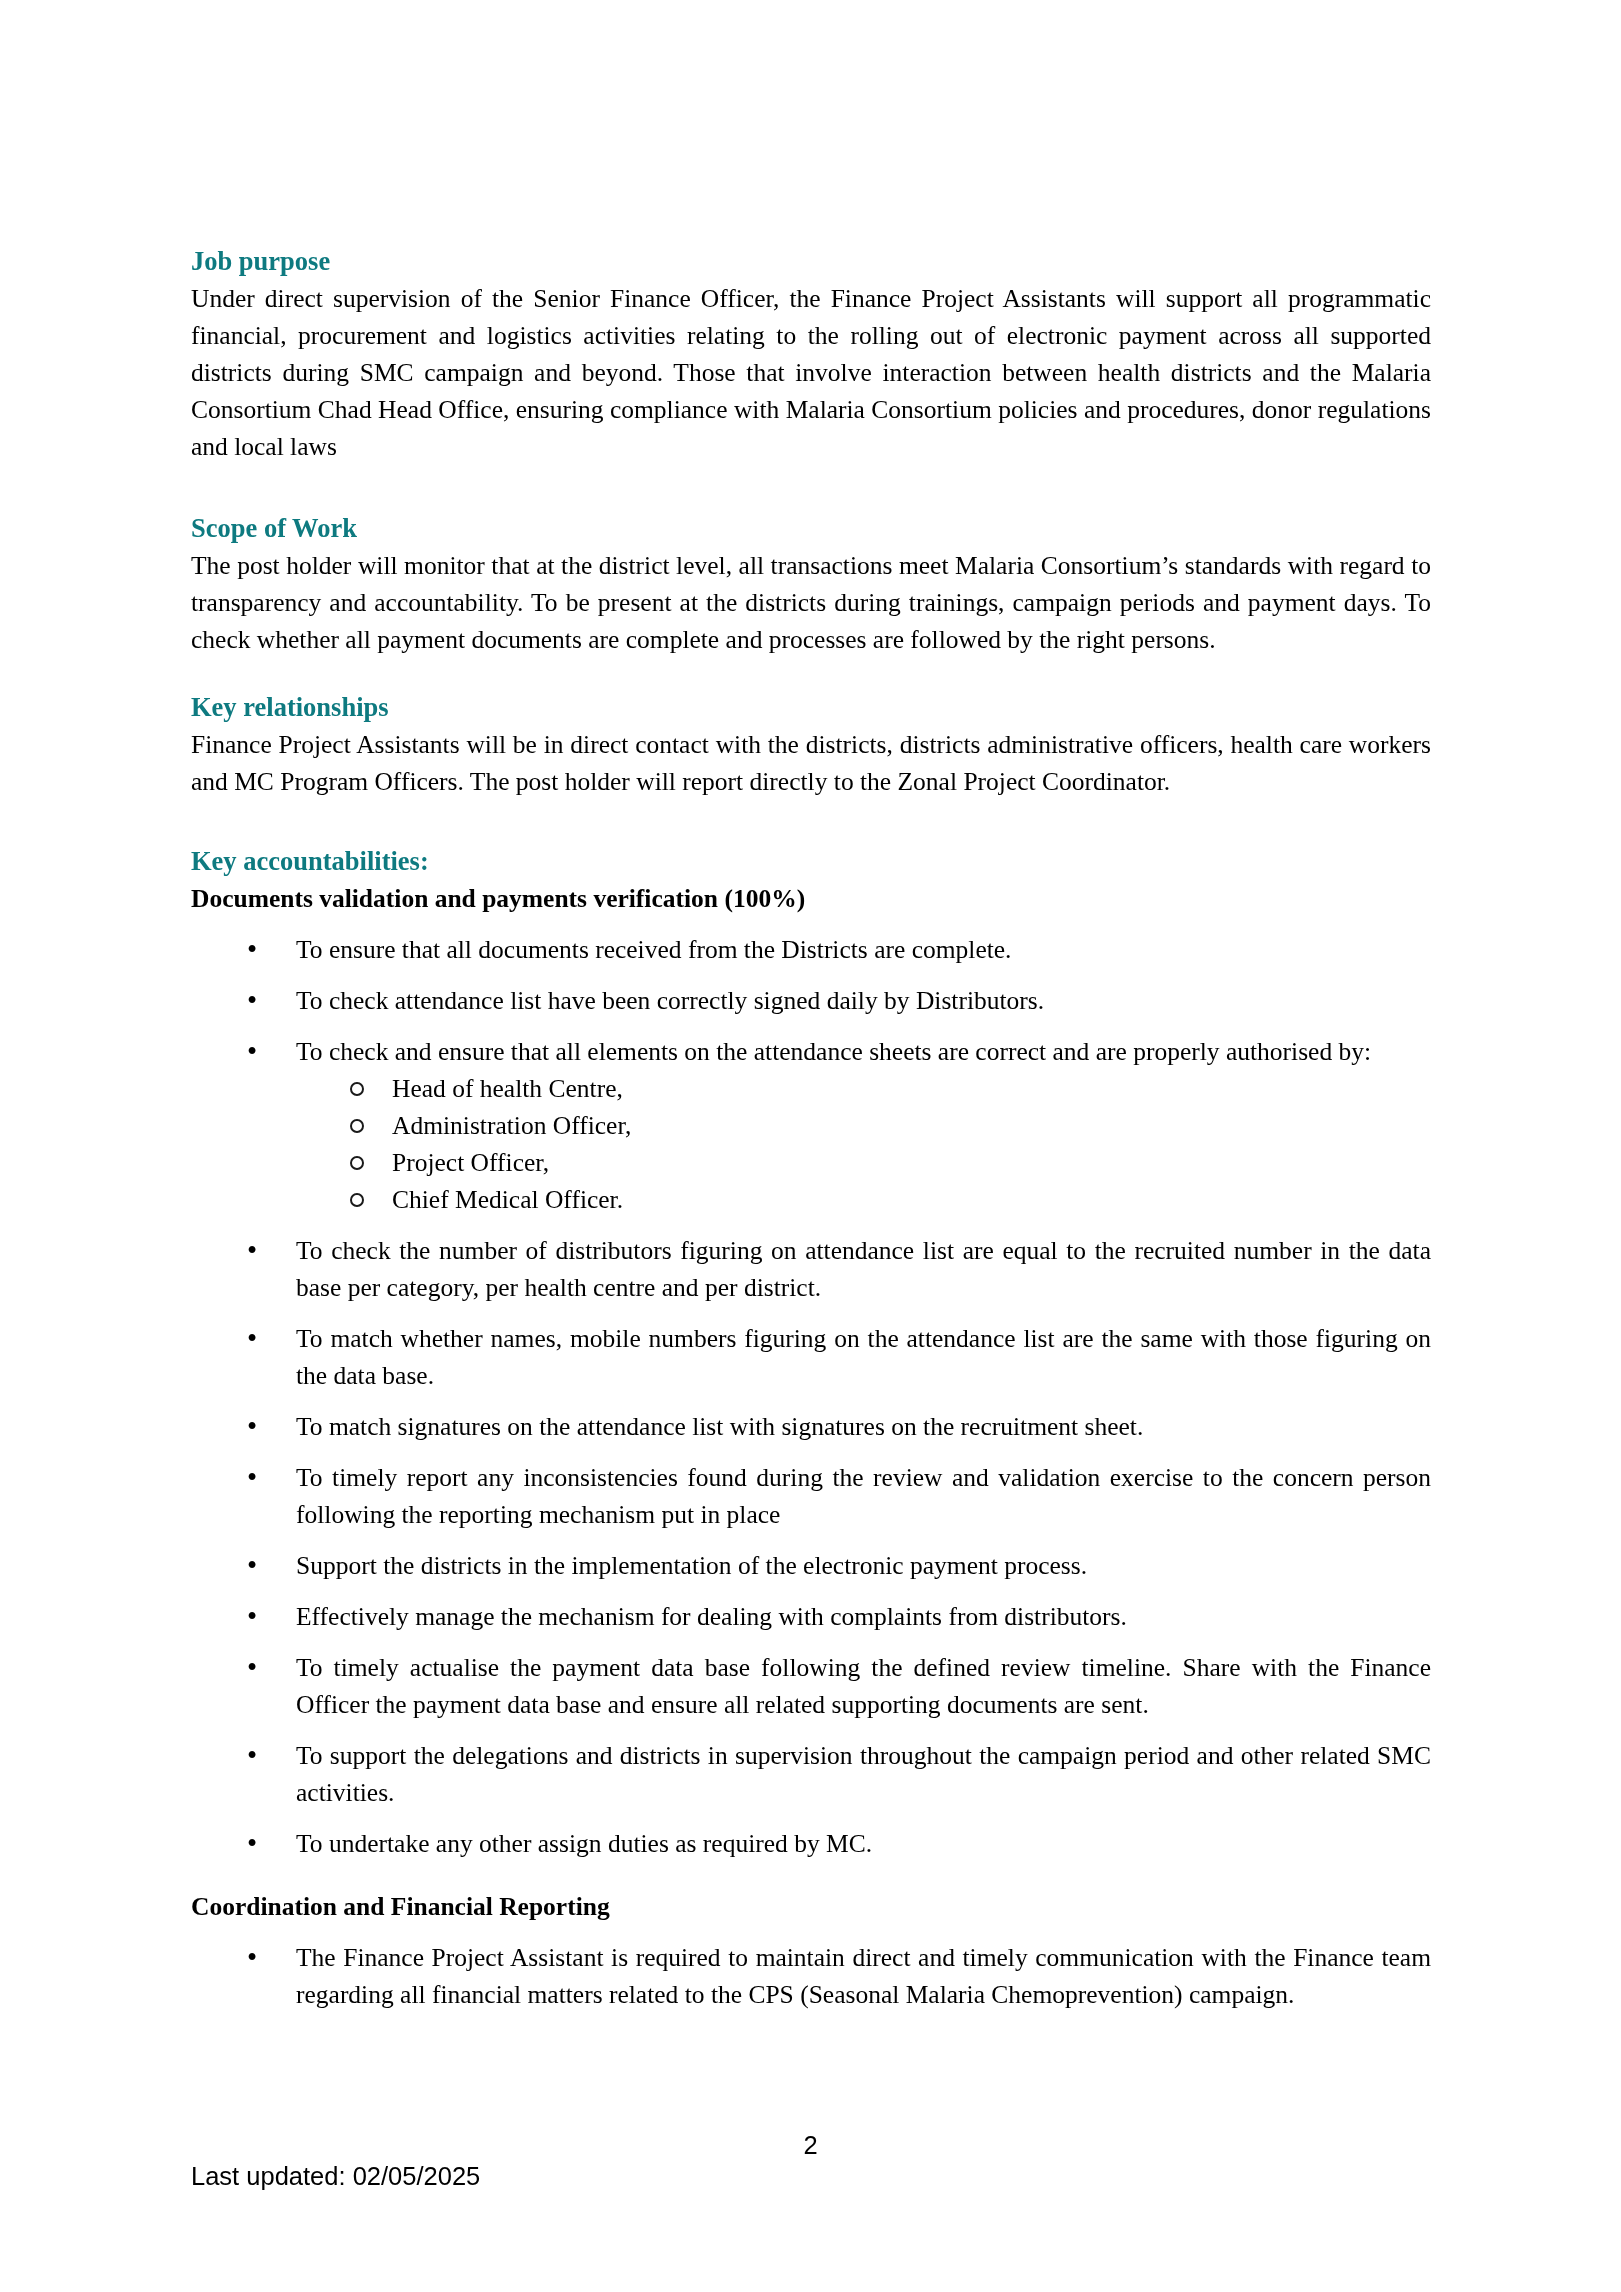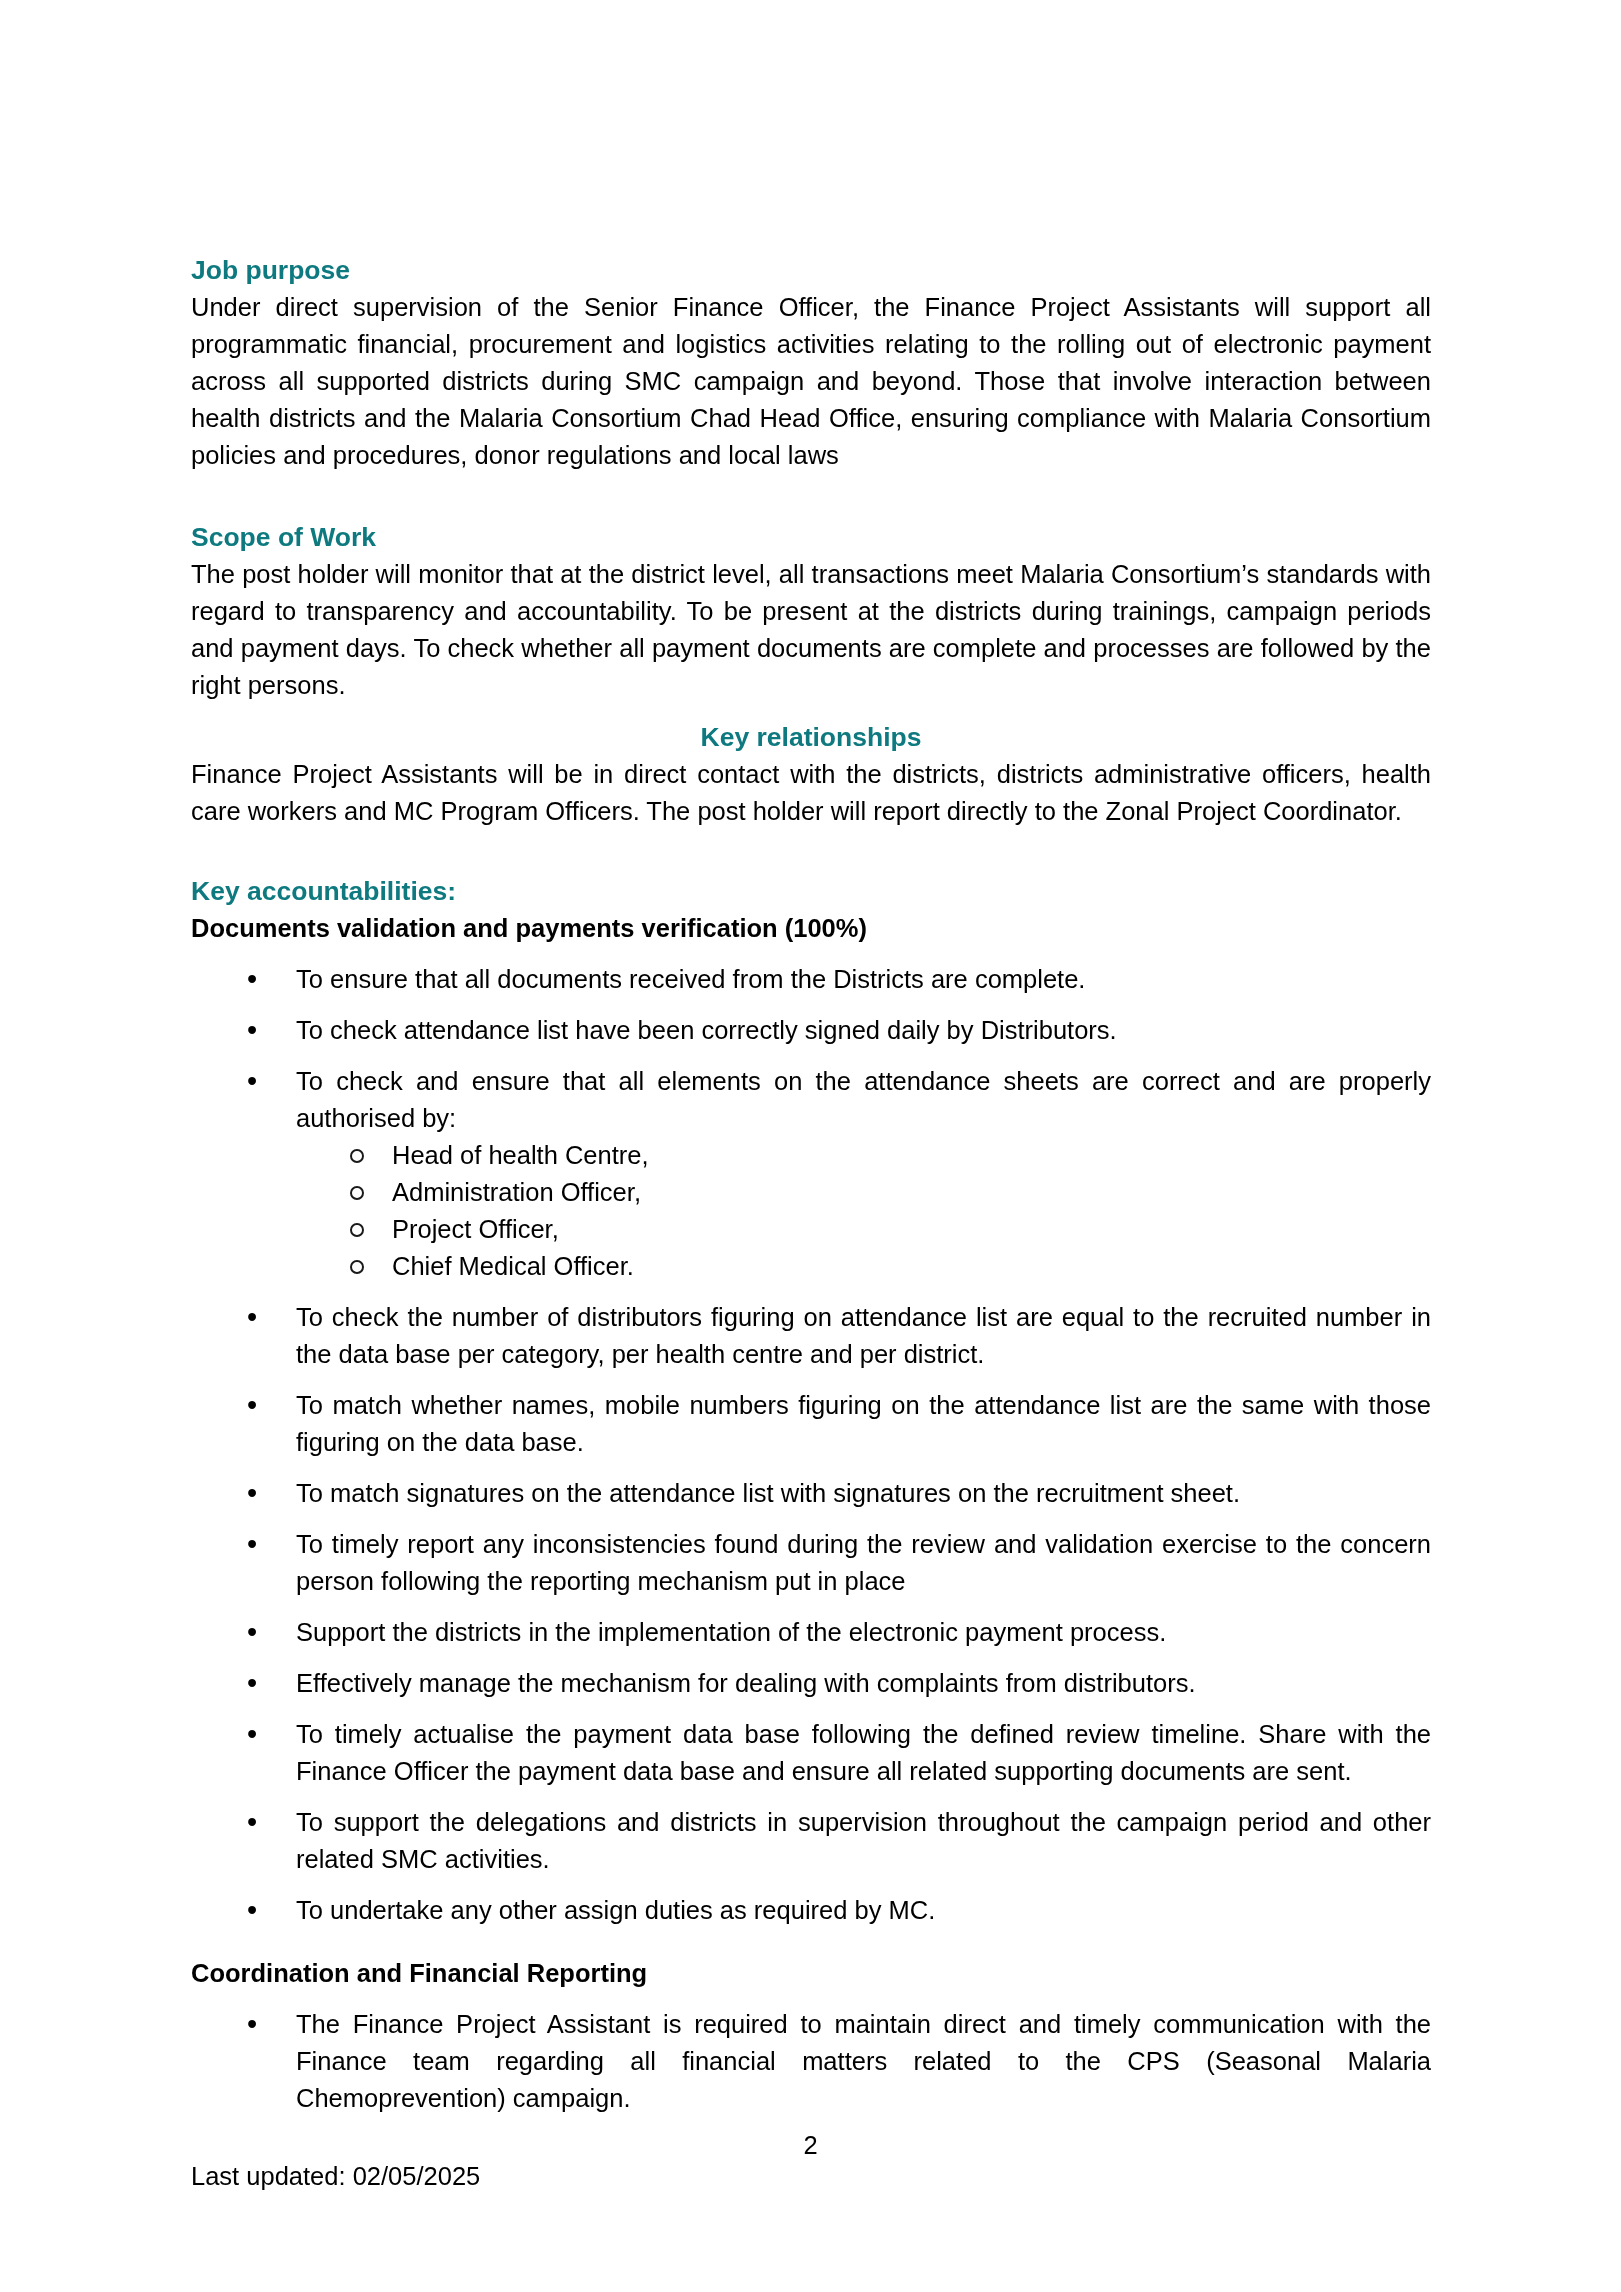--- a/index.html
+++ b/index.html
@@ -6,45 +6,46 @@
   body {
     width: 1621px; height: 2293px;
     background: #ffffff;
     position: relative;
     font-family: "Liberation Sans", sans-serif;
     color: #000000;
     -webkit-font-smoothing: antialiased;
   }
   .content {
     position: absolute;
-    left: 191px; top: 252px;
+    left: 191px; top: 243px;
     width: 1240px;
     font-size: 25.5px;
     line-height: 37px;
+    font-family: Liberation Serif, serif;
   }
   h2, h3, p, ul, li { margin: 0; padding: 0; }
   h2.teal {
     color: #0e7a80;
     font-size: 26.5px;
     font-weight: bold;
     line-height: 37px;
   }
   h3.black {
     color: #000000;
     font-size: 25.5px;
     font-weight: bold;
     line-height: 37px;
   }
   p.body {
     text-align: justify;
     line-height: 37px;
   }
   
   .mt-scope   { margin-top: 45px; }
-  .mt-keyrel  { margin-top: 15px; text-align: center; }
+  .mt-keyrel  { margin-top: 31px; }
   .mt-keyacc  { margin-top: 43px; }
   .mt-docval  { }
   .mt-coord   { margin-top: 26px; }
   ul.l1 {
     list-style: none;
     margin-top: 3.9px;
   }
   ul.l1 > li {
     position: relative;
     padding-left: 105px;

